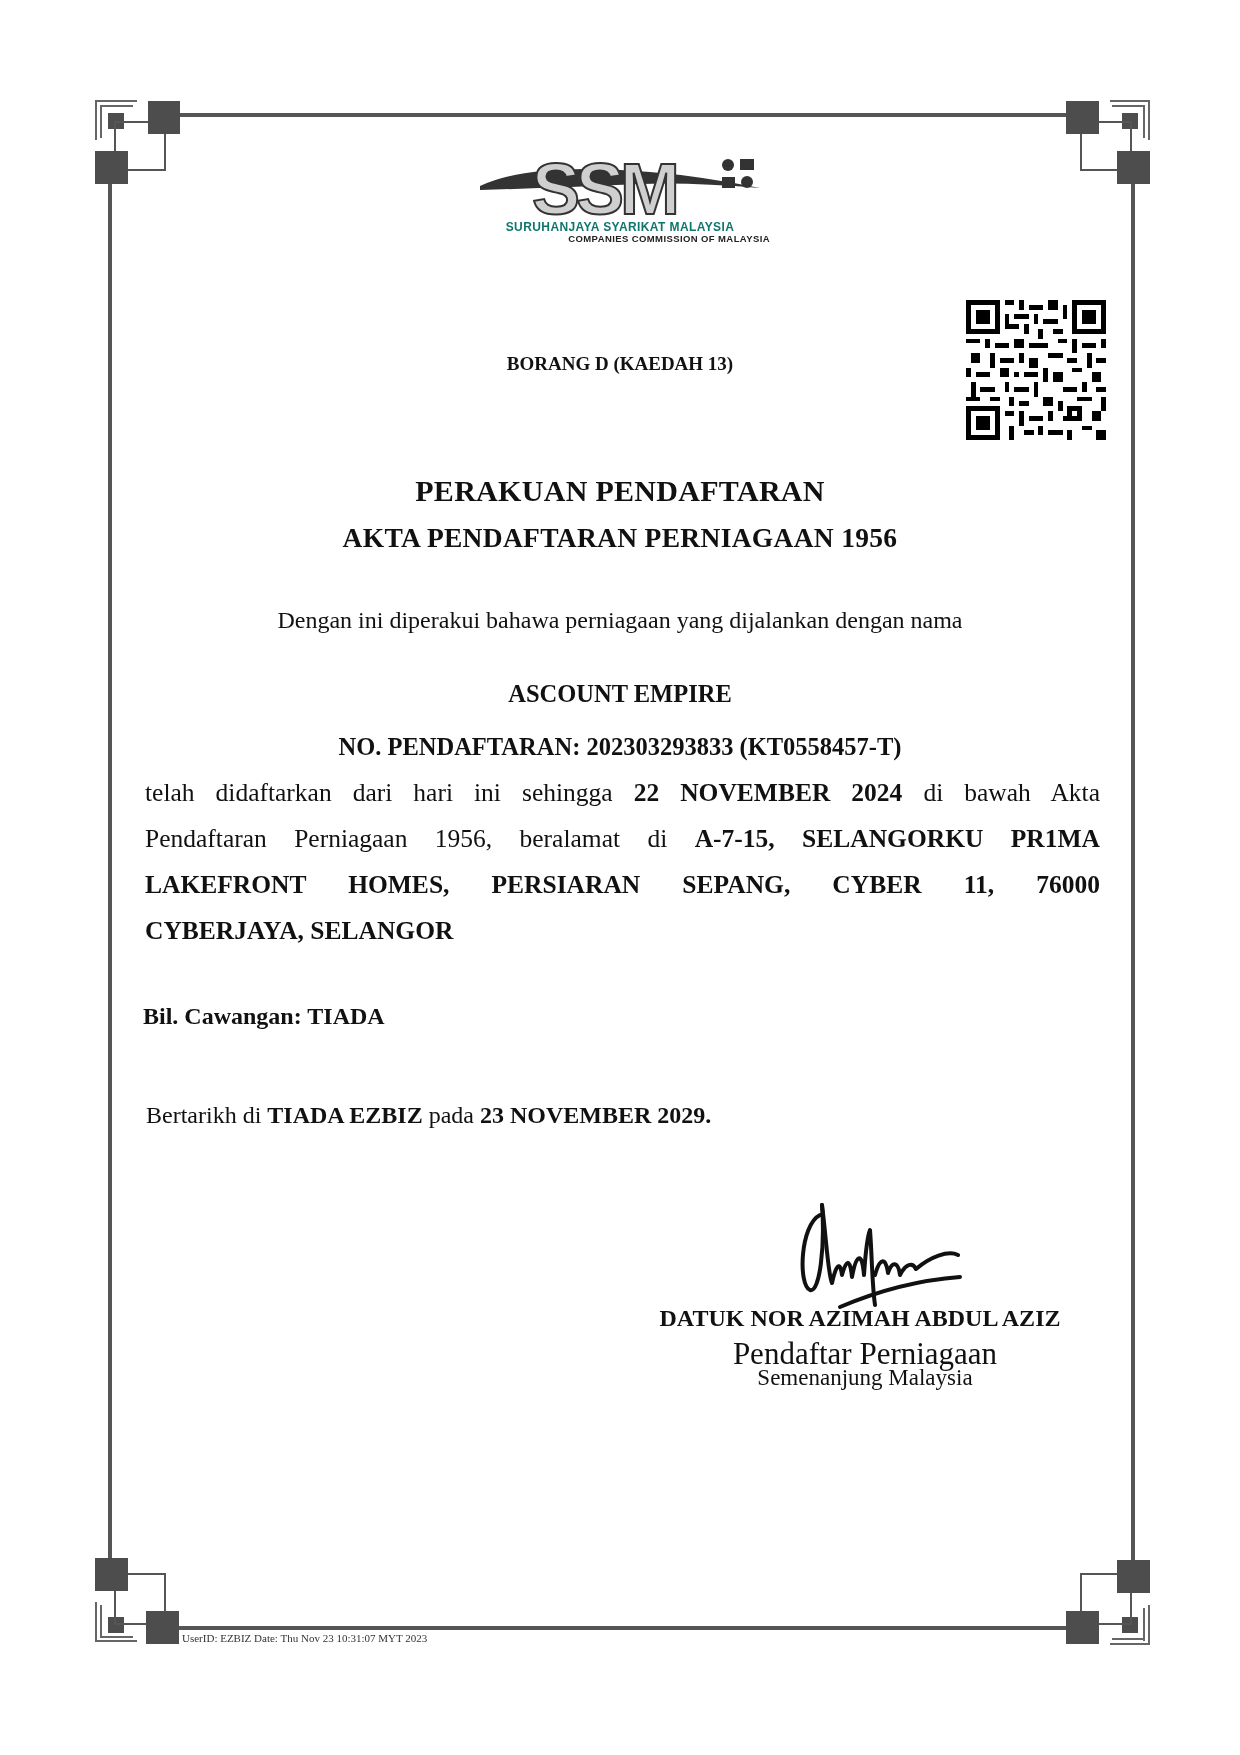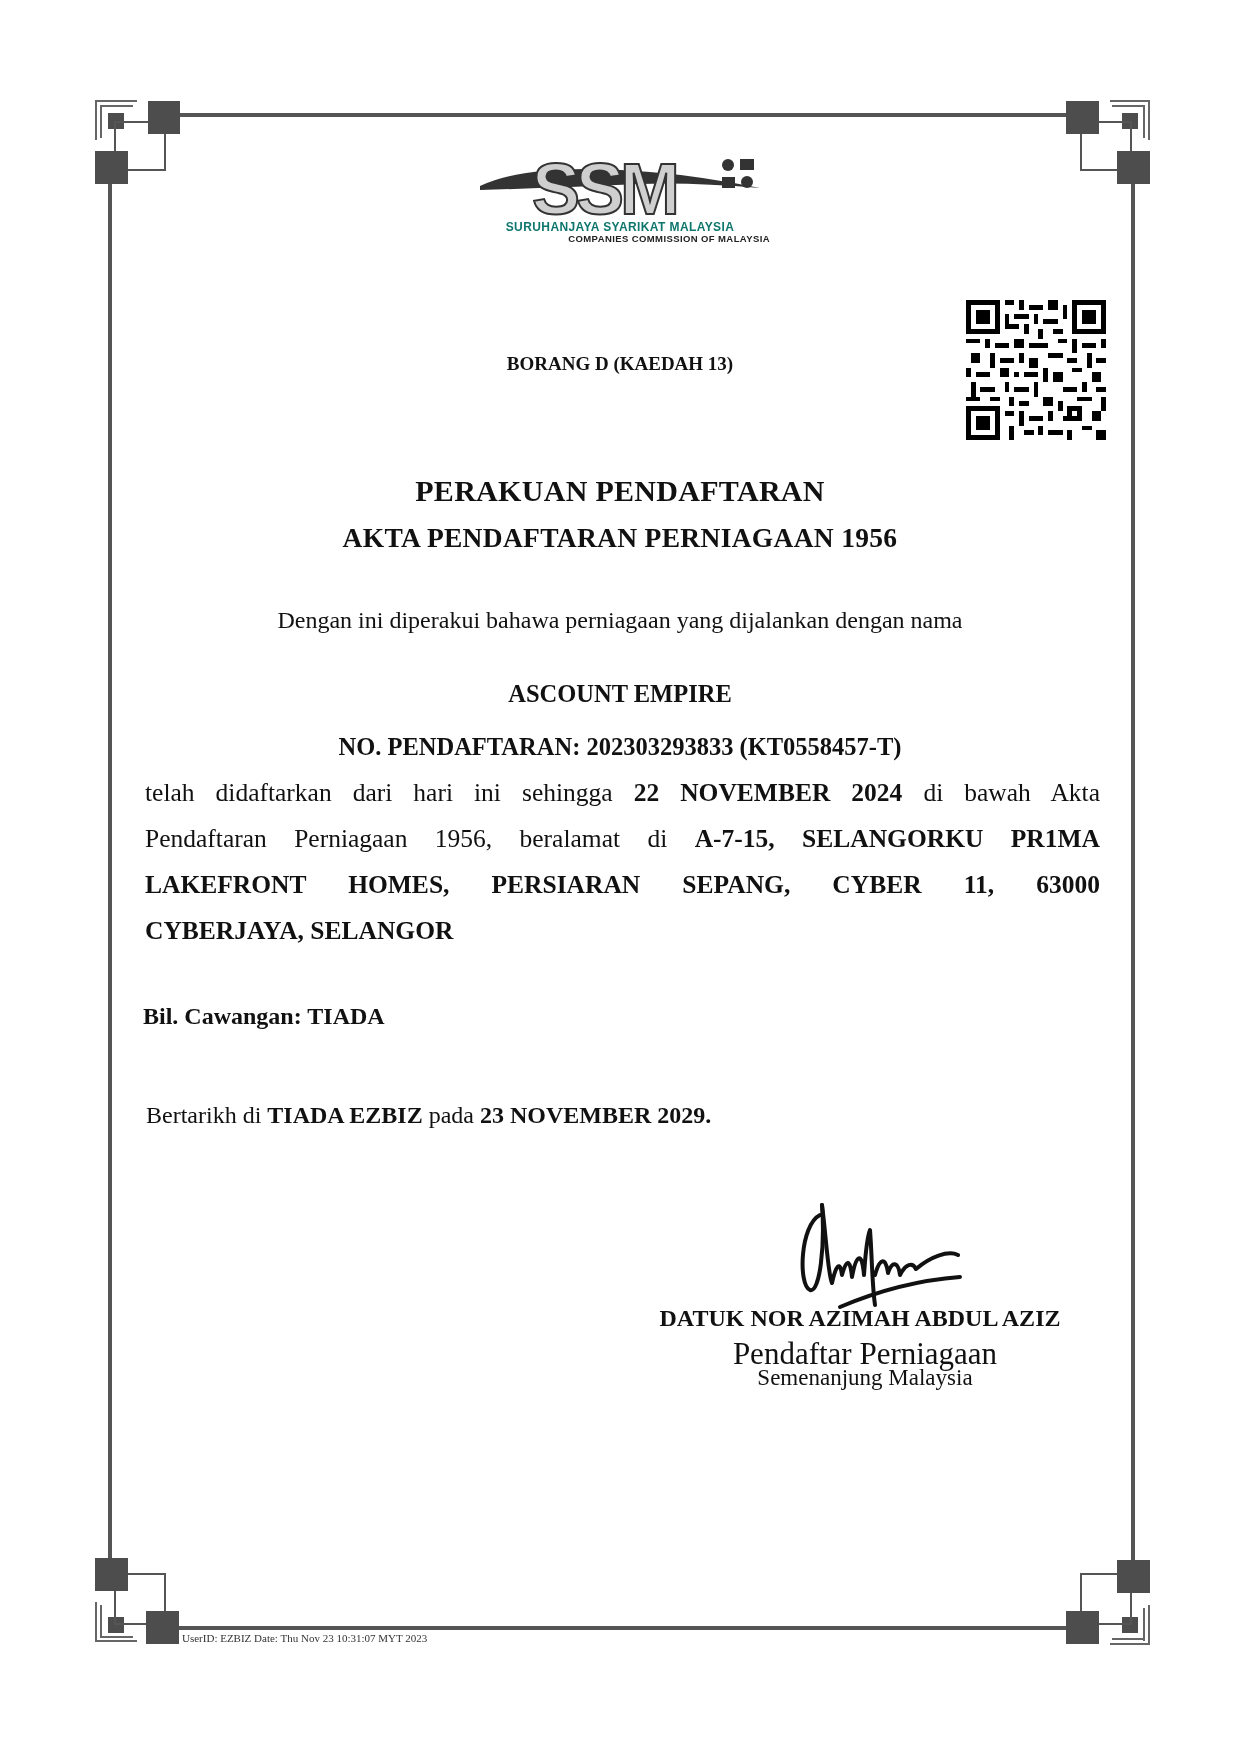--- a/index.html
+++ b/index.html
@@ -190,21 +190,21 @@
 
 <div class="para" style="top:770px;">
   <span>telah didaftarkan dari hari ini sehingga</span>
   <span class="b">22 NOVEMBER 2024</span>
   <span>di bawah Akta</span>
 </div>
 <div class="para" style="top:816px;">
   <span>Pendaftaran Perniagaan 1956, beralamat di</span>
   <span class="b">A-7-15, SELANGORKU PR1MA</span>
 </div>
-<div class="para b" style="top:862px;">LAKEFRONT HOMES, PERSIARAN SEPANG, CYBER 11, 63000</div>
+<div class="para b" style="top:862px;">LAKEFRONT HOMES, PERSIARAN SEPANG, CYBER 11, 76000</div>
 <div class="para b" style="top:908px; text-align-last:left;">CYBERJAYA, SELANGOR</div>
 
 <div class="abs b" style="left:143px; top:1003px; font-size:24px;">
   <span>Bil. Cawangan:</span>
   <span>TIADA</span>
 </div>
 
 <div class="abs" style="left:146px; top:1102px; font-size:24px;">
   <span>Bertarikh di</span>
   <span class="b">TIADA EZBIZ</span>

